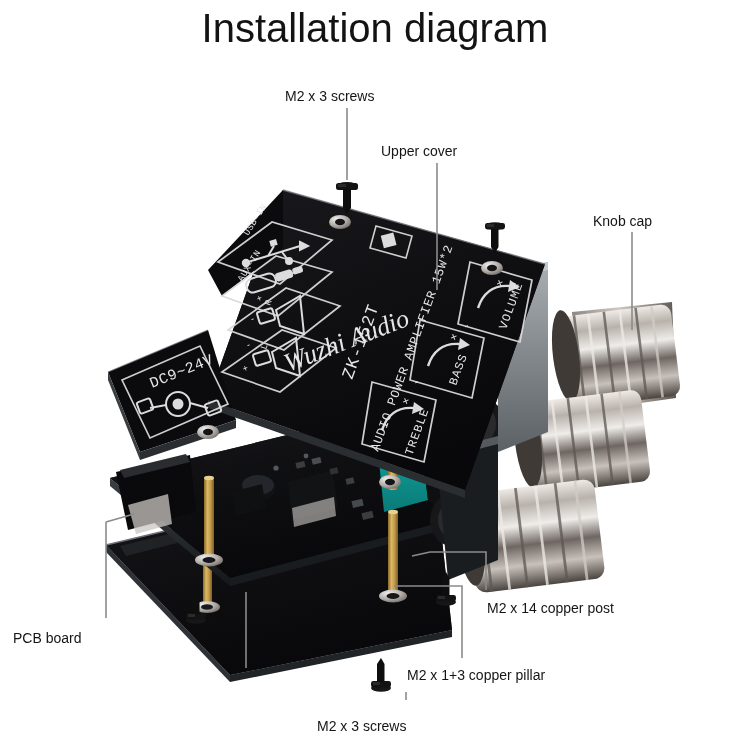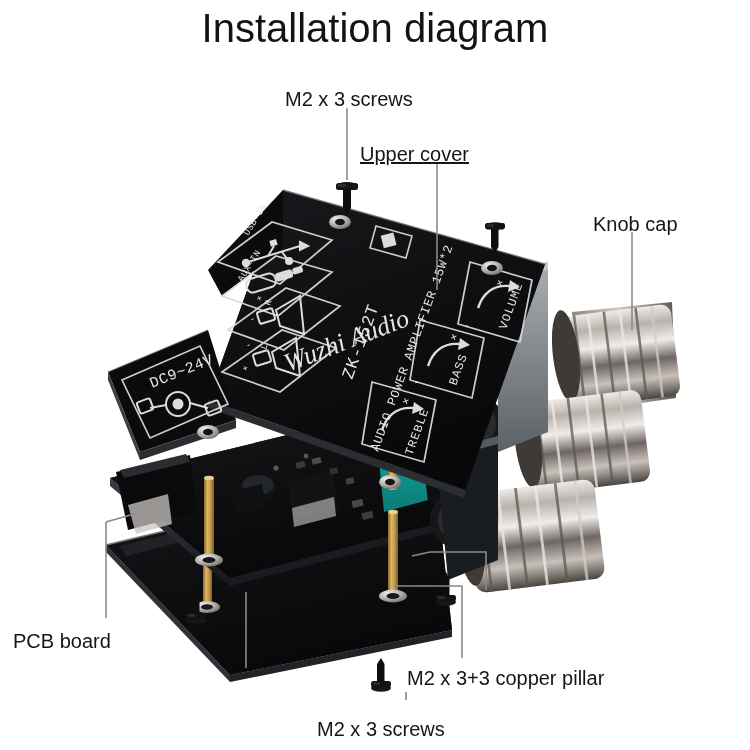--- a/index.html
+++ b/index.html
@@ -15,21 +15,21 @@
   .title {
     position: absolute; top: 6px; left: 0; width: 750px;
     text-align: center;
     font-size: 40px; font-weight: 400; color: #131313;
     letter-spacing: 0px;
   }
 
   
   .label {
     position: absolute;
-    font-size: 20px; color: #151515; white-space: nowrap;
+    font-size: 14px; color: #151515; white-space: nowrap;
     font-weight: 400;
   }
 
   
   #assembly { position: absolute; left: 0; top: 0; width: 750px; height: 750px; }
 
   
 </style>
 </head>
 <body>
@@ -394,19 +394,20 @@
       <polyline points="246,592 246,668"></polyline>
       <line x1="406" y1="700" x2="406" y2="692"></line>
 
       <line x1="106" y1="522" x2="134" y2="514"></line>
       <line x1="430" y1="552" x2="412" y2="556"></line>
       <line x1="394" y1="586" x2="394" y2="586"></line>
     </g>
   </svg>
 
   <div class="label" style="left:285px; top:88px;">M2 x 3 screws</div>
-  <div class="label" style="left:360px; top:143px;text-decoration:underline;">Upper cover</div>
+  <div class="label" style="left:381px; top:143px;">Upper cover</div>
   <div class="label" style="left:587px; top:213px;margin-left:6px;">Knob cap</div>
-  <div class="label" style="left:407px; top:667px;">M2 x 3+3 copper pillar</div>
+  <div class="label" style="left:487px; top:600px;">M2 x 14 copper post</div>
+  <div class="label" style="left:407px; top:667px;">M2 x 1+3 copper pillar</div>
   <div class="label" style="left:13px; top:630px;">PCB board</div>
   <div class="label" style="left:317px; top:718px;">M2 x 3 screws</div>
 
 </div>
 
 </body></html>

